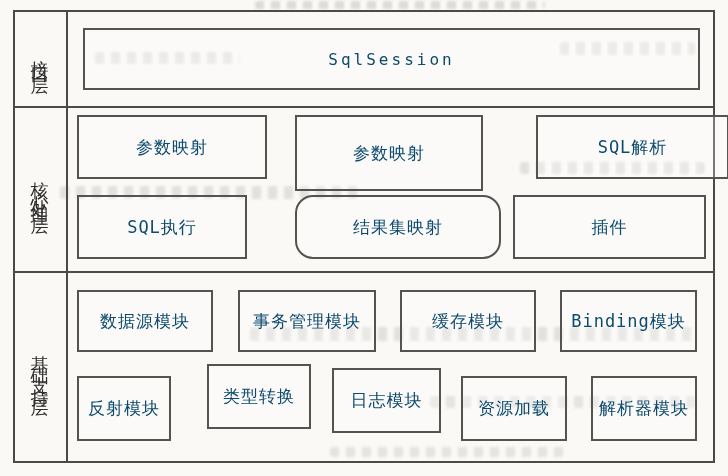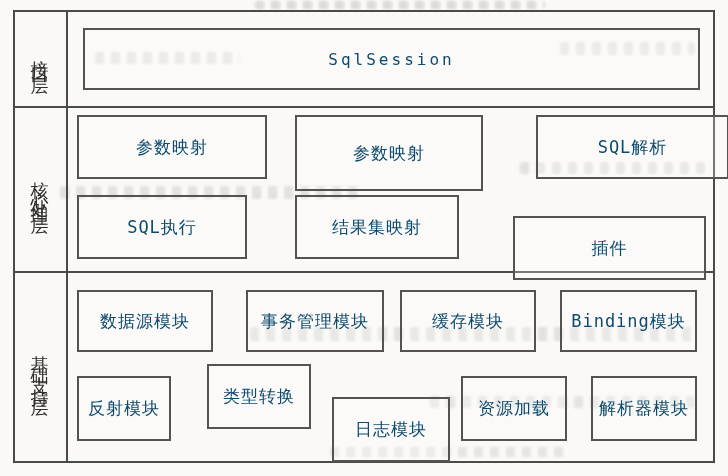--- a/index.html
+++ b/index.html
@@ -52,31 +52,31 @@
     letter-spacing:1px;
     background:rgba(255,255,255,.25);
   }
   .box.sqlsession{left:83px;top:28px;width:617px;height:62px;font-size:16px;letter-spacing:3px;}
   
   .box.cfg      {left:77px; top:115px;width:190px;height:64px;}
   .box.param    {left:295px;top:115px;width:188px;height:76px;}
   .box.sqlparse {left:536px;top:115px;width:193px;height:64px;}
   
   .box.sqlexec  {left:77px; top:195px;width:170px;height:64px;}
-  .box.resultset{left:295px;top:195px;width:164px;height:64px;}
-  .box.plugin   {left:513px;top:195px;width:193px;height:64px;margin-top:21px;}
+  .box.resultset{left:295px;top:195px;width:206px;height:64px;border-radius:18px;}
+  .box.plugin   {left:513px;top:195px;width:193px;height:64px;}
   
   .box.datasource {left:77px; top:290px;width:136px;height:62px;text-align:center;}
-  .box.transaction{left:246px;top:290px;width:138px;height:62px;}
+  .box.transaction{left:238px;top:290px;width:138px;height:62px;}
   .box.cache      {left:400px;top:290px;width:136px;height:62px;}
   .box.binding    {left:560px;top:290px;width:137px;height:62px;}
   
   .box.reflection{left:77px; top:376px;width:94px;height:65px;}
   .box.typeconv  {left:207px;top:364px;width:104px;height:65px;}
-  .box.logging   {left:332px;top:397px;width:118px;height:65px;}
+  .box.logging   {left:332px;top:368px;width:109px;height:65px;}
   .box.resource  {left:461px;top:376px;width:106px;height:65px;}
   .box.parser    {left:591px;top:376px;width:106px;height:65px;}
 </style>
 </head>
 <body>
 
 <div class="page">
 
   <div class="smudge" style="left:255px;top:1px;width:290px;height:8px;"></div>
   <div class="smudge" style="left:95px;top:52px;width:145px;height:12px;opacity:.7;"></div>

